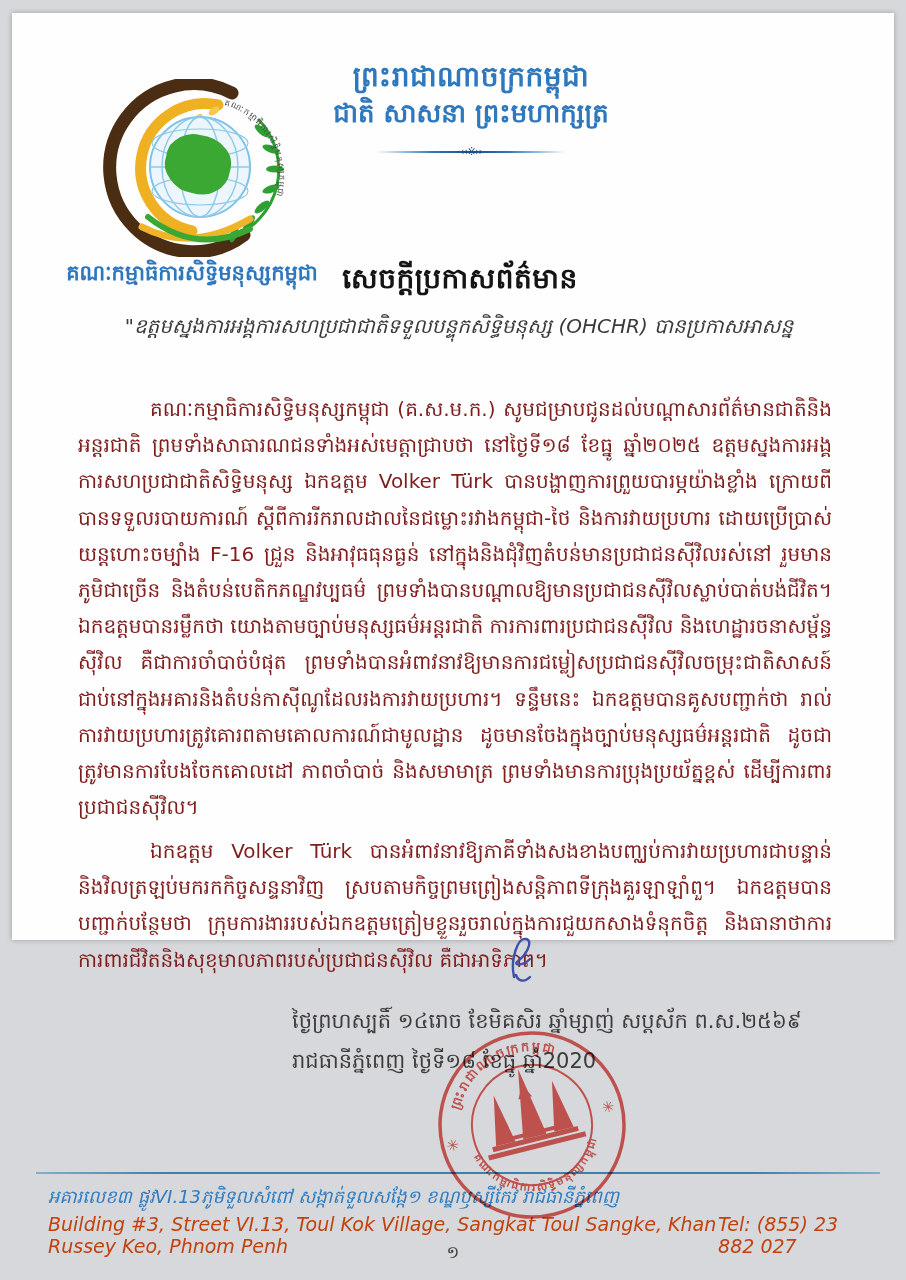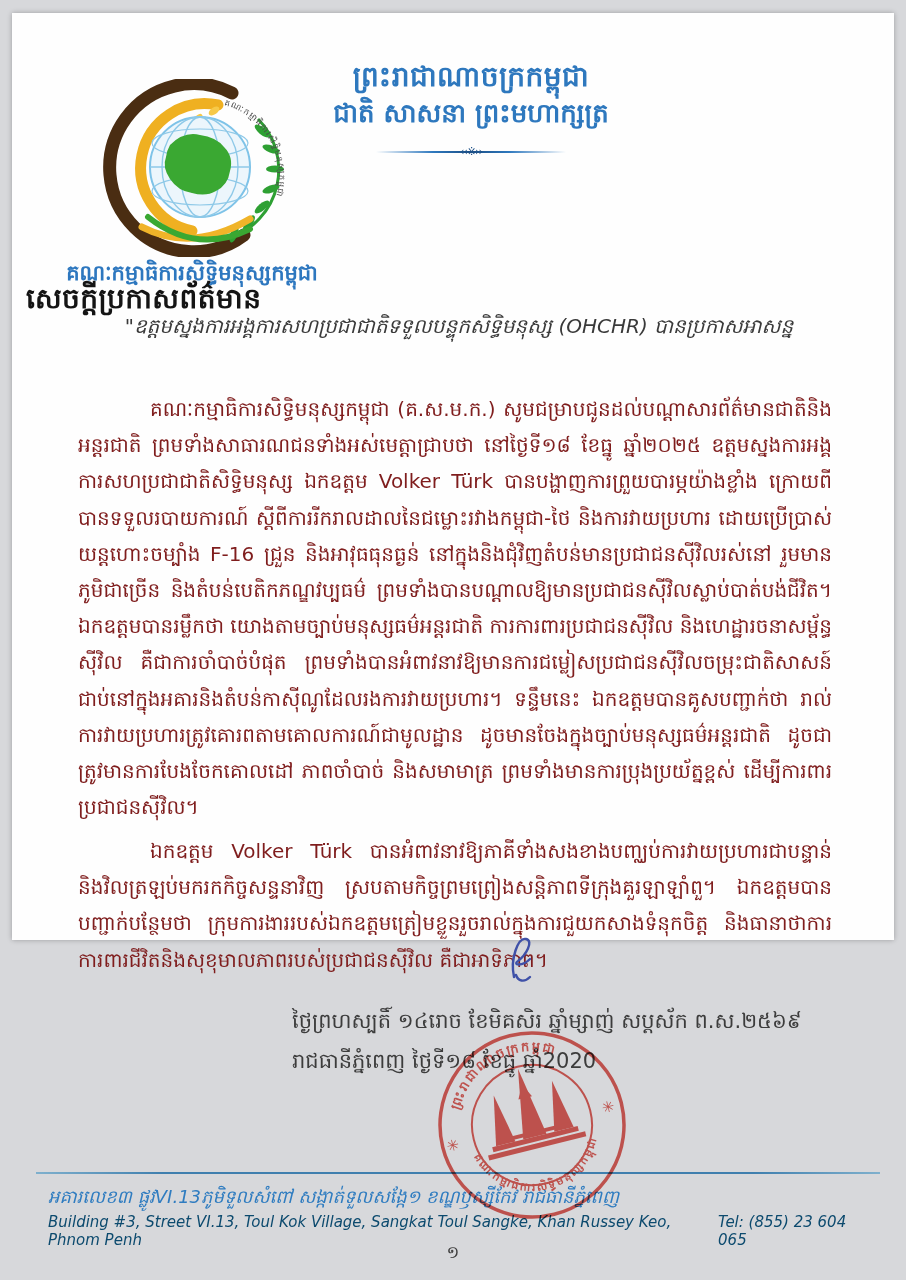--- a/index.html
+++ b/index.html
@@ -33,22 +33,22 @@
     position:absolute;font-size:11px;color:#1c4f86;line-height:14px;letter-spacing:-1px;
   }
   
   .logo-wrap{position:absolute;left:46px;top:66px;width:268px;}
   .logo-svg{display:block;margin:0 auto;}
   .logo-caption{
     margin-top:2px;text-align:center;color:#2d77bf;font-weight:bold;font-size:21px;
   }
   
   .doc-title{
-    position:absolute;top:248px;left:0;right:0;padding-left:14px;
-    font-size:28px;font-weight:bold;color:#141414;letter-spacing:.5px;margin-top:20px;
+    position:absolute;top:248px;left:0;right:0;text-align:center;padding-left:14px;
+    font-size:28px;font-weight:bold;color:#141414;letter-spacing:.5px;
   }
   .doc-subtitle{
     position:absolute;top:296px;left:60px;right:48px;text-align:center;
     font-style:italic;font-size:20px;line-height:34px;color:#3a3a3a;
   }
   
   .para{
     position:absolute;left:66px;right:62px;
     font-size:20px;line-height:36.2px;color:#7f1d1d;
     text-align:justify;text-indent:72px;
@@ -68,21 +68,21 @@
     position:absolute;left:24px;right:14px;top:1159px;height:2px;
     background:linear-gradient(to right,#7fb0cd,#3f7fae 15%,#3f7fae 85%,#7fb0cd);
   }
   .footer-km{
     position:absolute;left:36px;top:1172px;right:30px;
     font-style:italic;font-size:18px;color:#2f7cc0;
   }
   .footer-en{
     position:absolute;left:36px;right:26px;top:1200px;
     display:flex;justify-content:center;align-items:baseline;
-    font-style:italic;font-size:15px;color:#0c4a6e;
+    font-style:italic;font-size:19px;color:#c2410c;
   }
   .page-number{
     position:absolute;left:0;right:0;top:1228px;text-align:center;
     font-size:17px;color:#3e3e3e;
   }
 </style>
 </head>
 <body>
 
 <div class="page">
@@ -183,17 +183,17 @@
         <text x="12" y="106" font-size="15">✳</text>
         <text x="172" y="106" font-size="15">✳</text>
       </g>
     </g>
   </svg>
 
   <div class="footer-line"></div>
   <div class="footer-km">អគារលេខ៣ ផ្លូវVI.13ភូមិទួលសំពៅ សង្កាត់ទួលសង្កែ១ ខណ្ឌឫស្សីកែវ រាជធានីភ្នំពេញ</div>
   <div class="footer-en">
     <span>Building #3, Street VI.13, Toul Kok Village, Sangkat Toul Sangke, Khan Russey Keo, Phnom Penh</span>
-    <span>Tel: (855) 23 604 065</span>
+    <span>Tel: (855) 23 882 027</span>
   </div>
   <div class="page-number">១</div>
 
 </div>
 
 </body></html>

